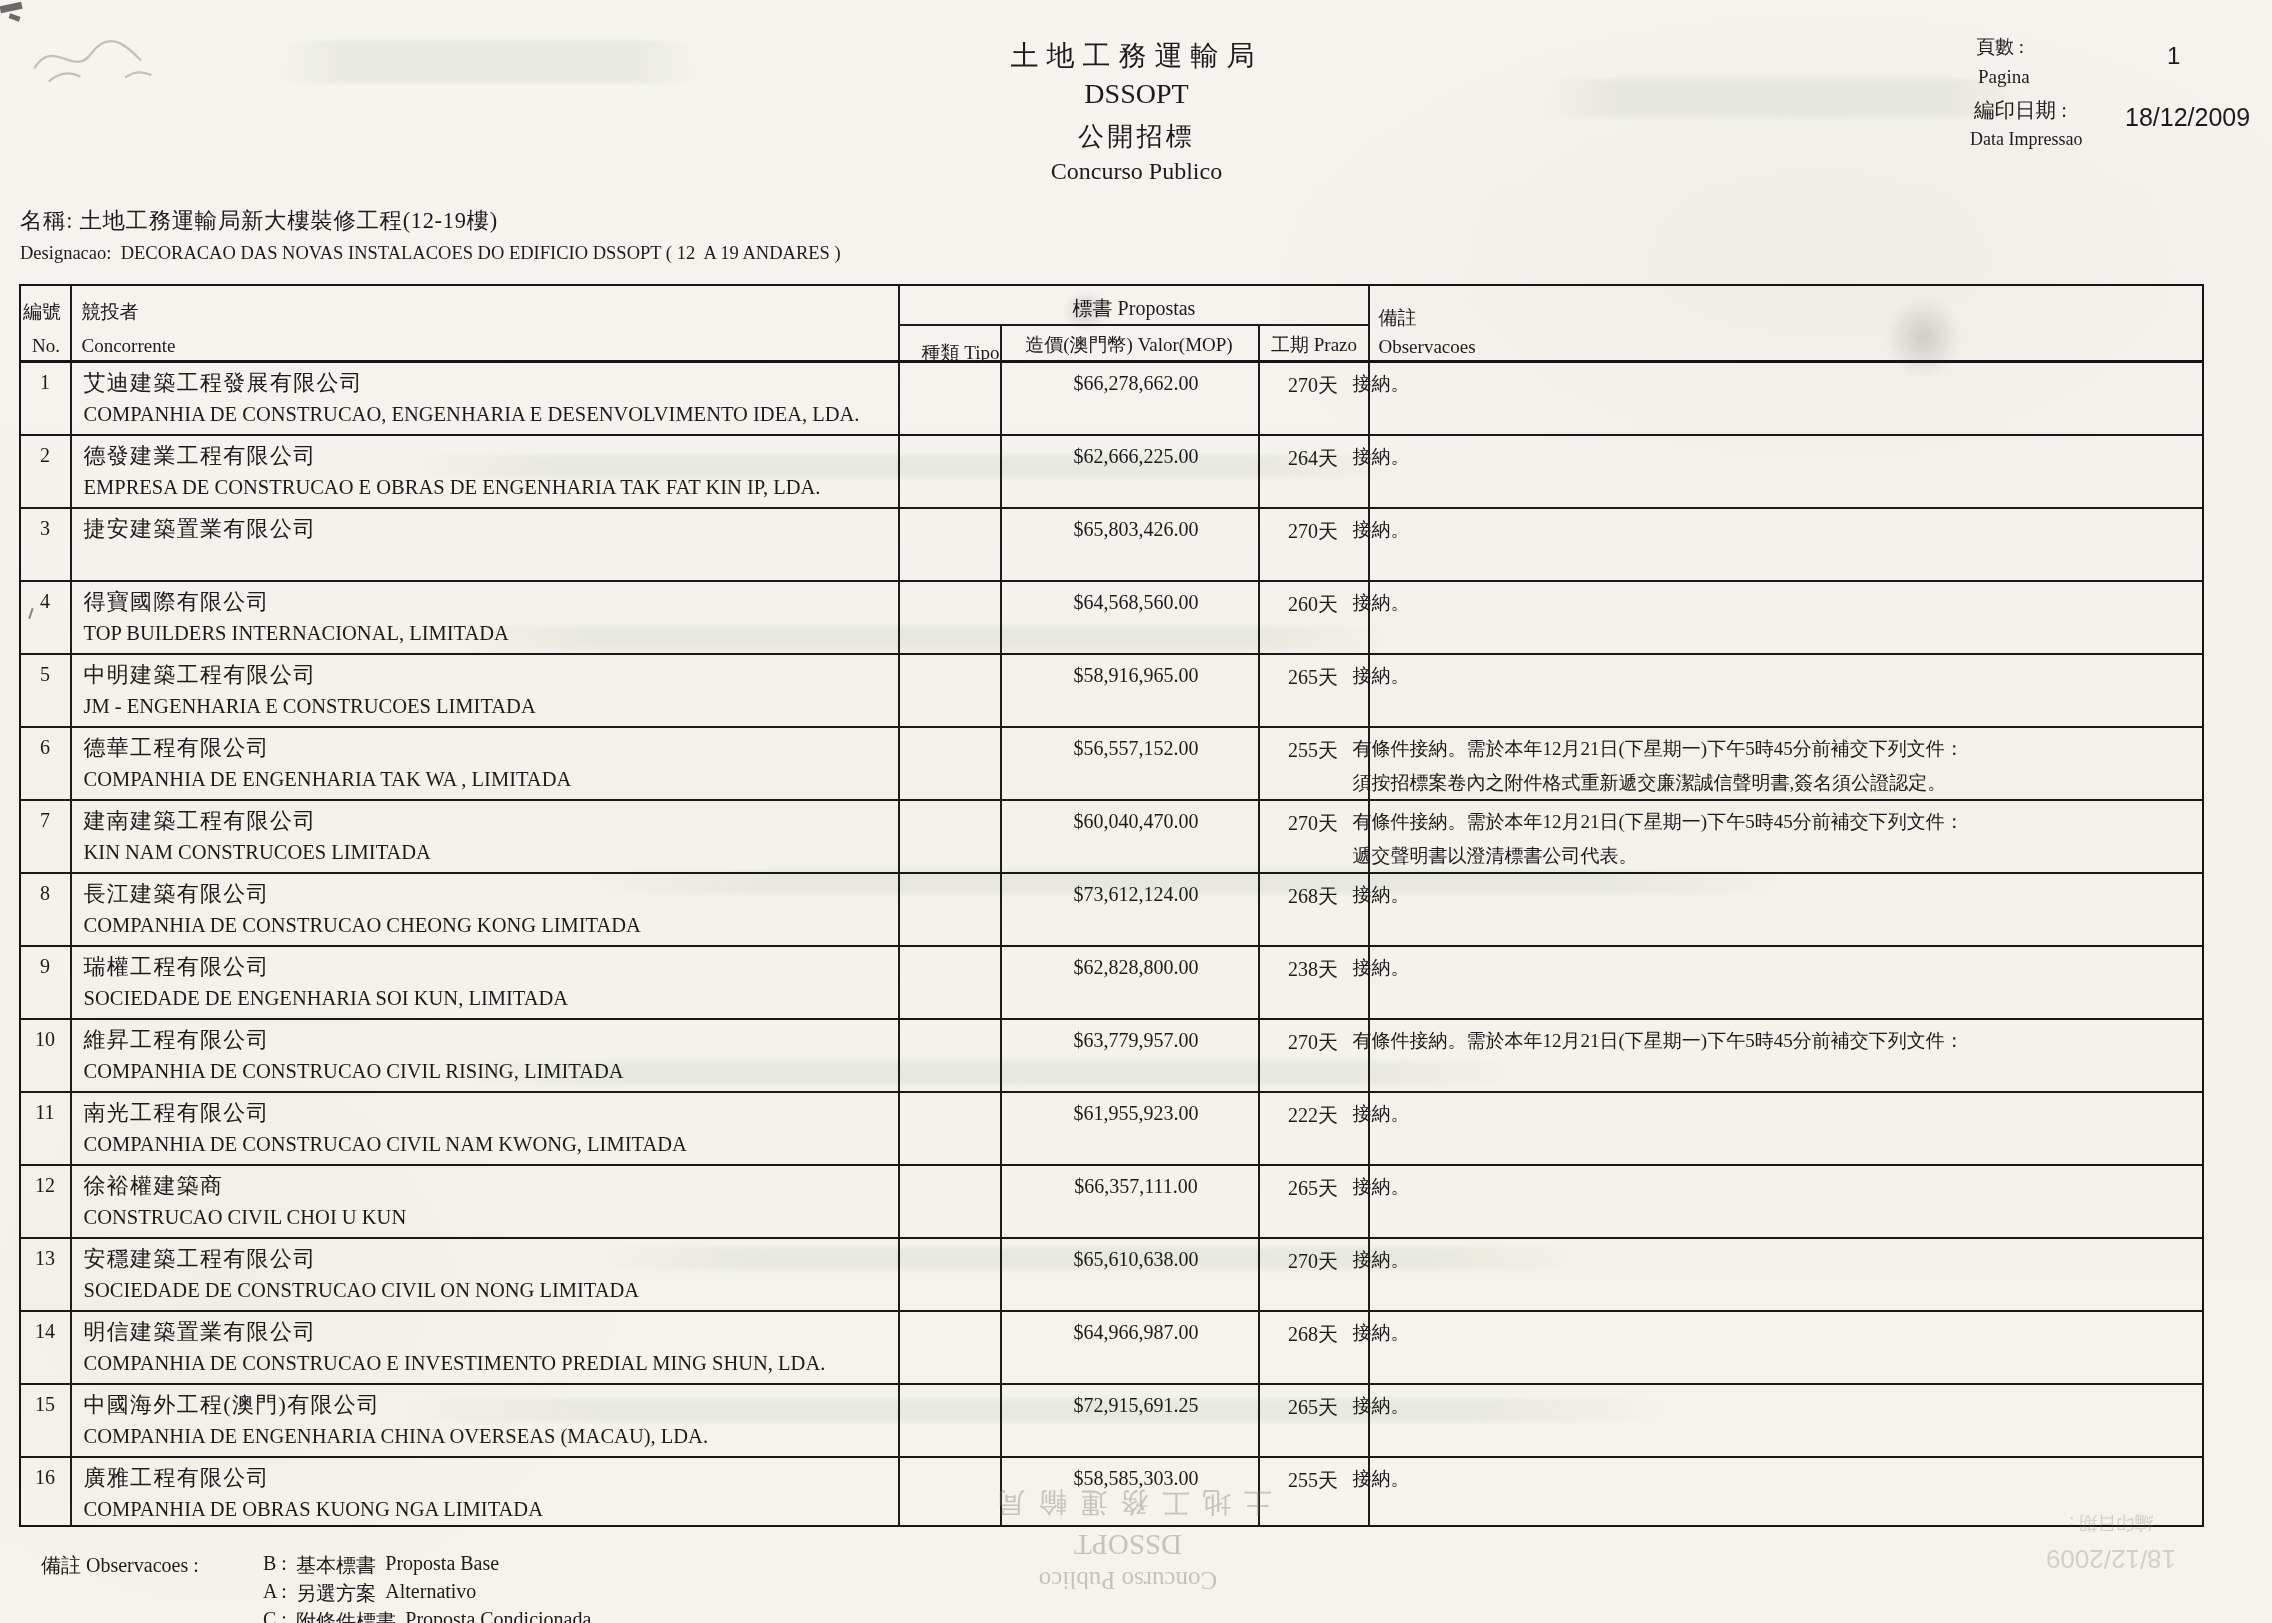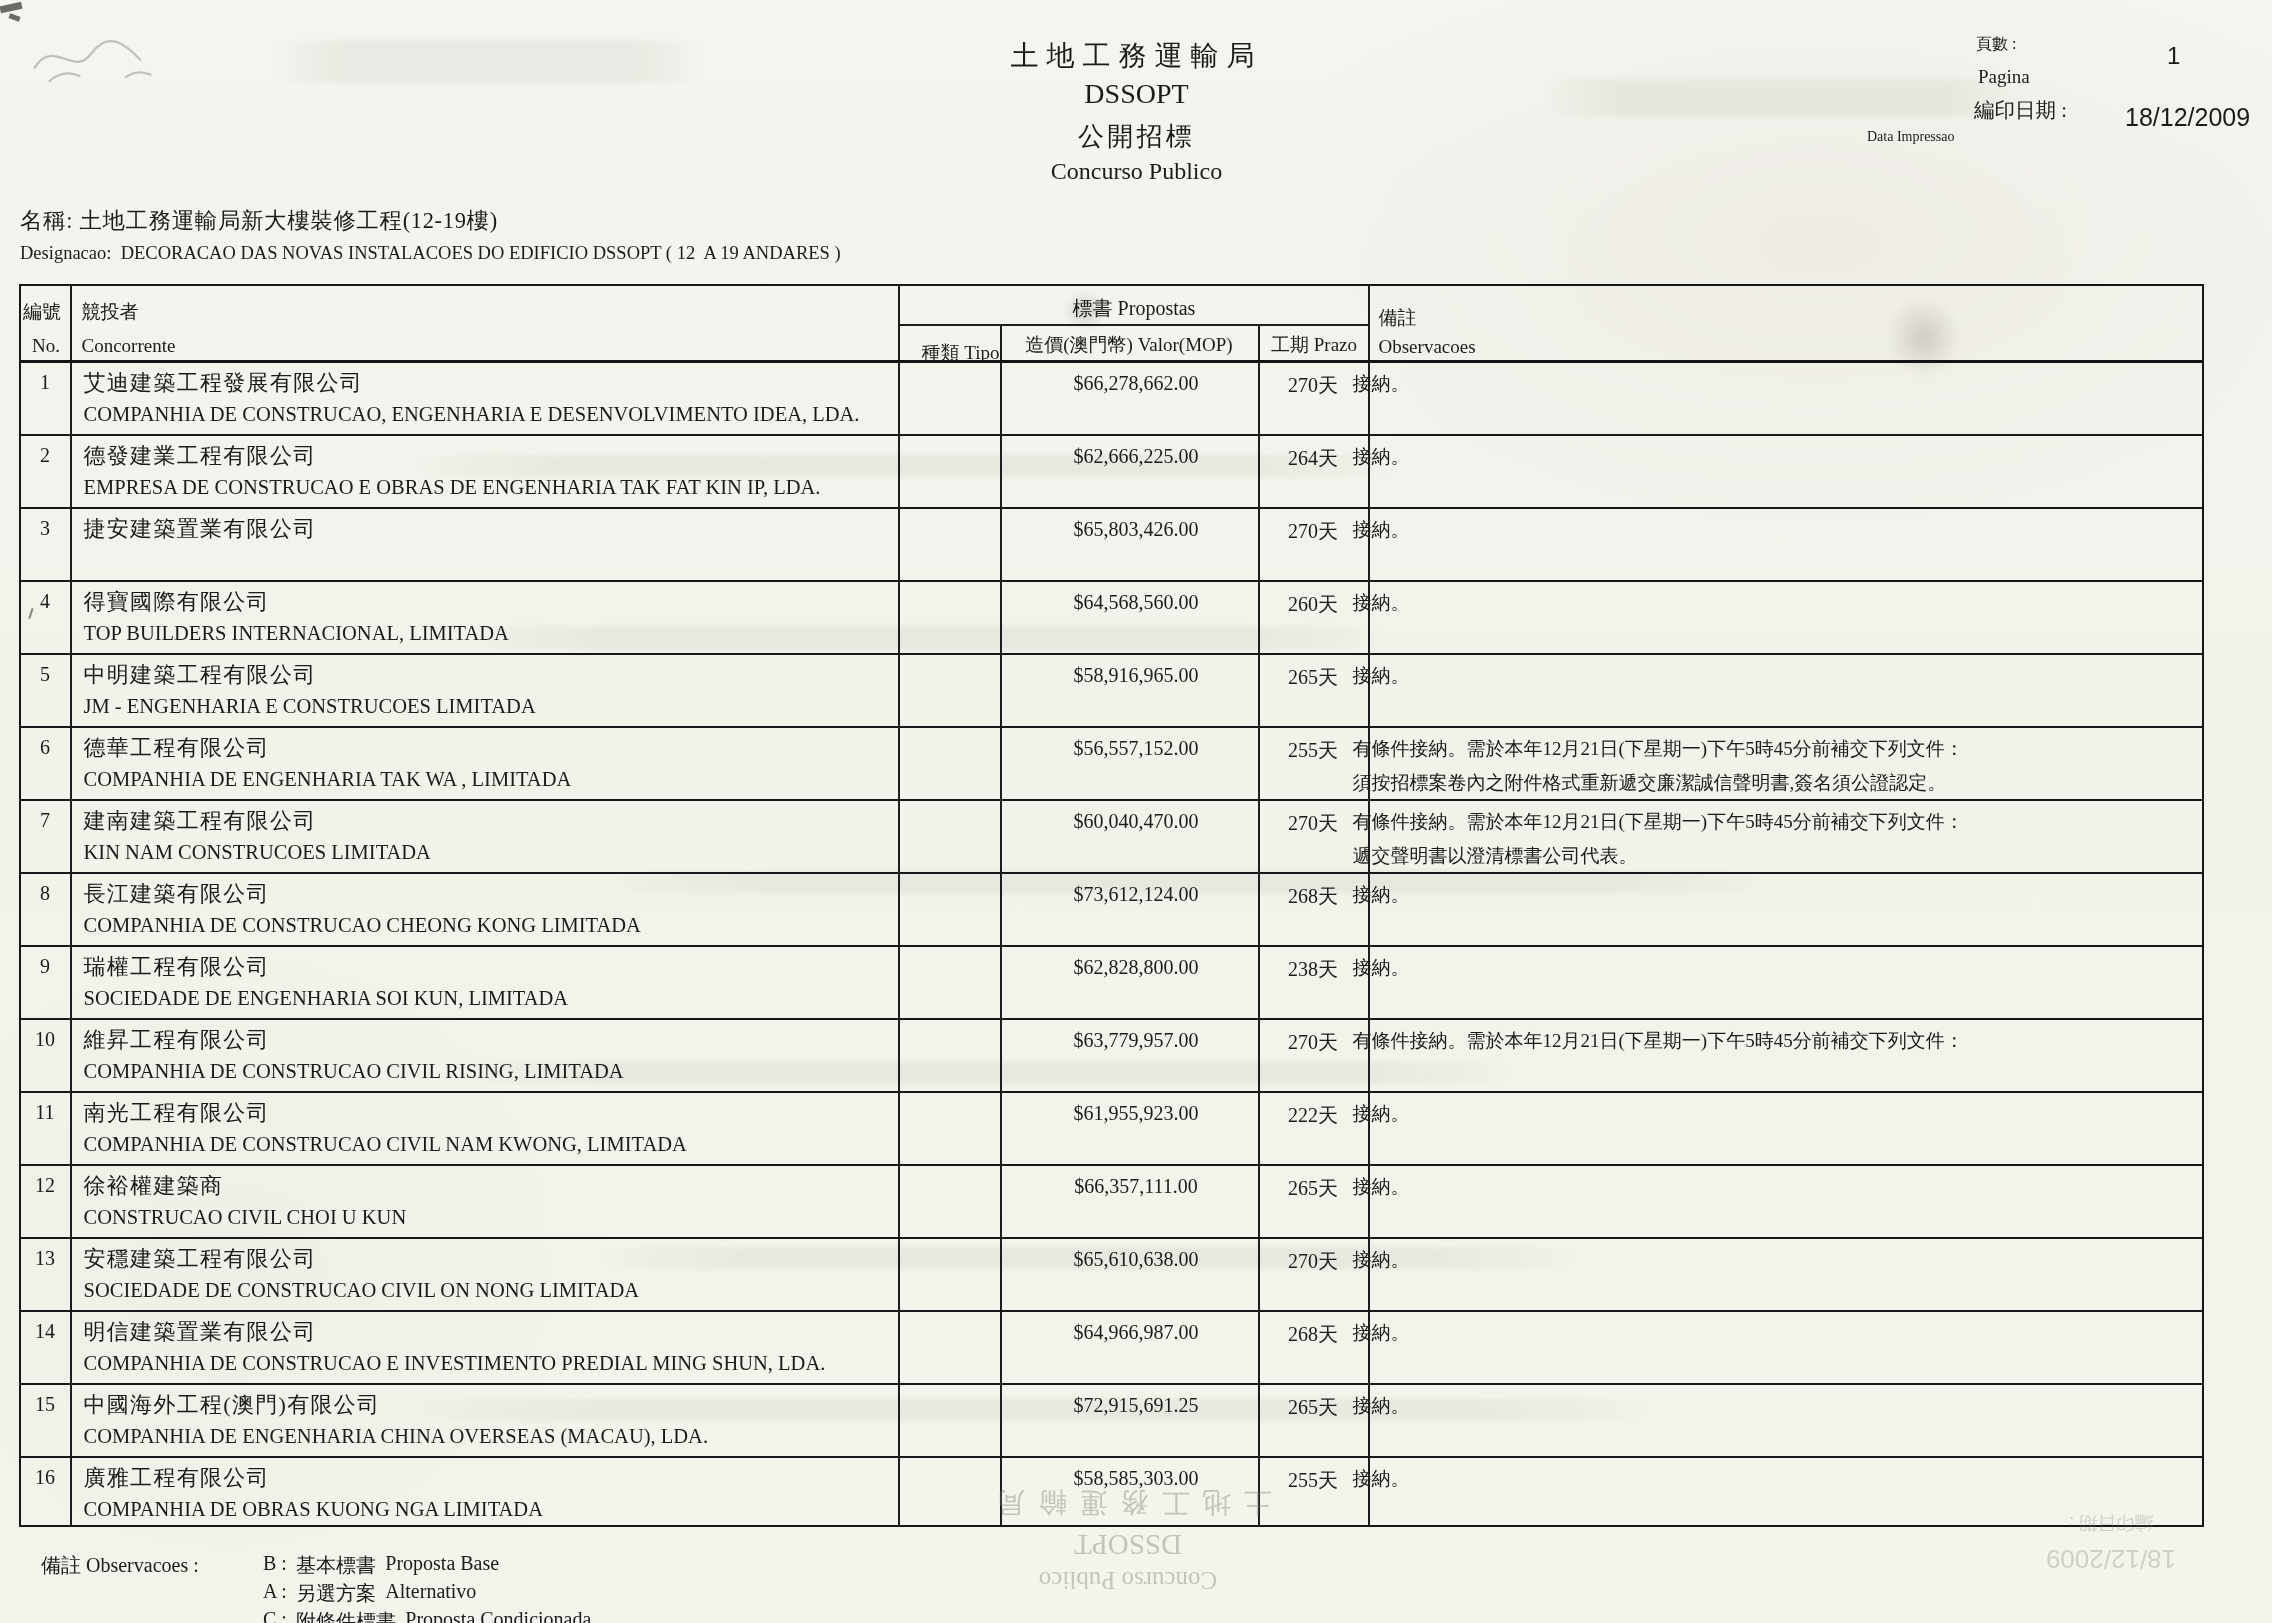--- a/index.html
+++ b/index.html
@@ -15,25 +15,25 @@
   .abs{position:absolute;}
   .pre{white-space:pre;}
 
   
   .org-zh{left:0;width:100%;top:37px;font-size:28px;letter-spacing:8px;text-align:center;}
   .org-abbr{left:0;width:100%;top:78px;font-size:28px;text-align:center;}
   .tender-zh{left:0;width:100%;top:119px;font-size:26px;letter-spacing:3.3px;text-align:center;}
   .tender-pt{left:0;width:100%;top:158px;font-size:24px;text-align:center;}
 
   
-  .m-page-zh{left:1976px;top:34px;font-size:16px;}
+  .m-page-zh{left:1976px;top:34px;font-size:19px;}
   .m-page-pt{left:1978px;top:66px;font-size:19px;}
   .m-page-val{left:2167px;top:42px;font-size:24px;}
   .m-date-zh{left:1974px;top:96px;font-size:20.5px;}
-  .m-date-pt{left:1867px;top:129px;font-size:14px;}
+  .m-date-pt{left:1970px;top:129px;font-size:18px;}
   .m-date-val{left:2125px;top:103px;font-size:25px;}
 
   
   .title-zh{left:20px;top:205px;font-size:22.4px;letter-spacing:0.7px;}
   .title-pt{left:20px;top:243px;font-size:18.5px;letter-spacing:0px;}
 
   
   .tbl{left:18.5px;top:284px;width:2185px;height:1243px;border:2.6px solid #161616;box-sizing:border-box;}
   .vline{position:absolute;width:2px;background:#1d1d1d;top:0;bottom:0;}
   .v1{left:49px;}  .v2{left:877px;} .v3{left:979px;top:38px;} .v4{left:1237px;top:38px;} .v5{left:1347px;}

